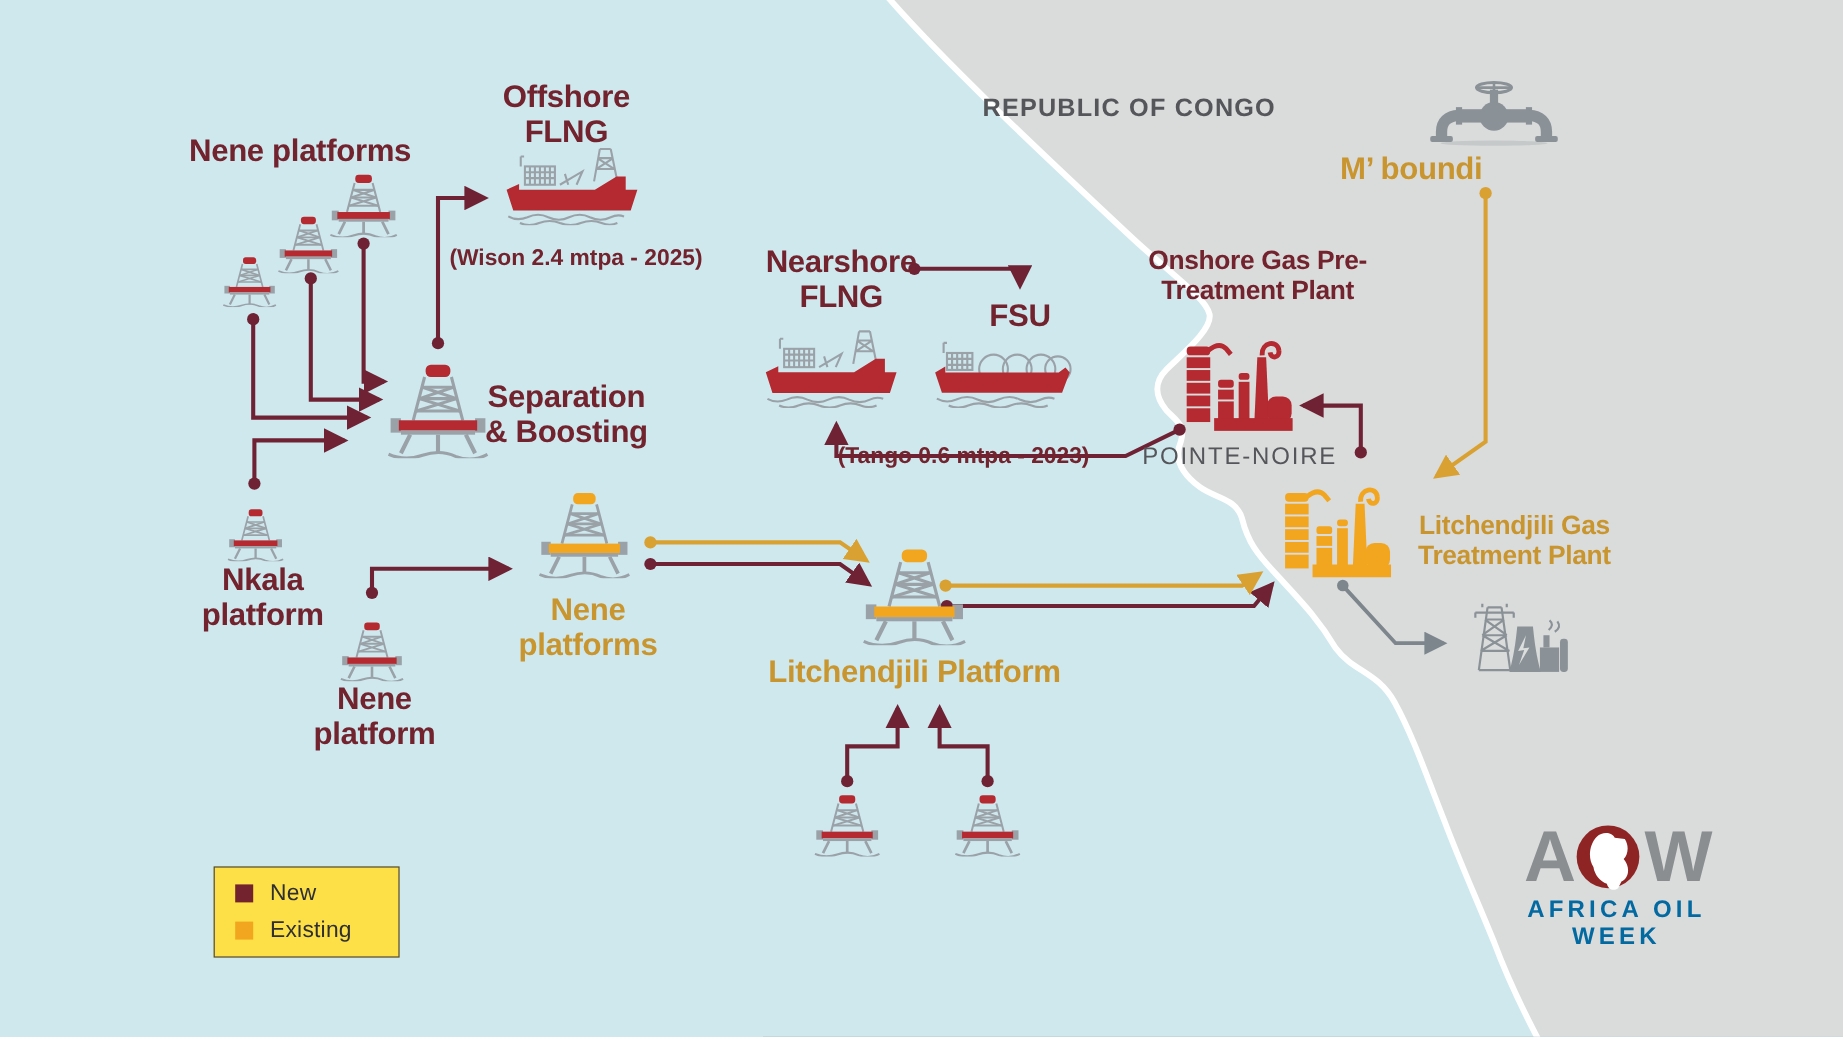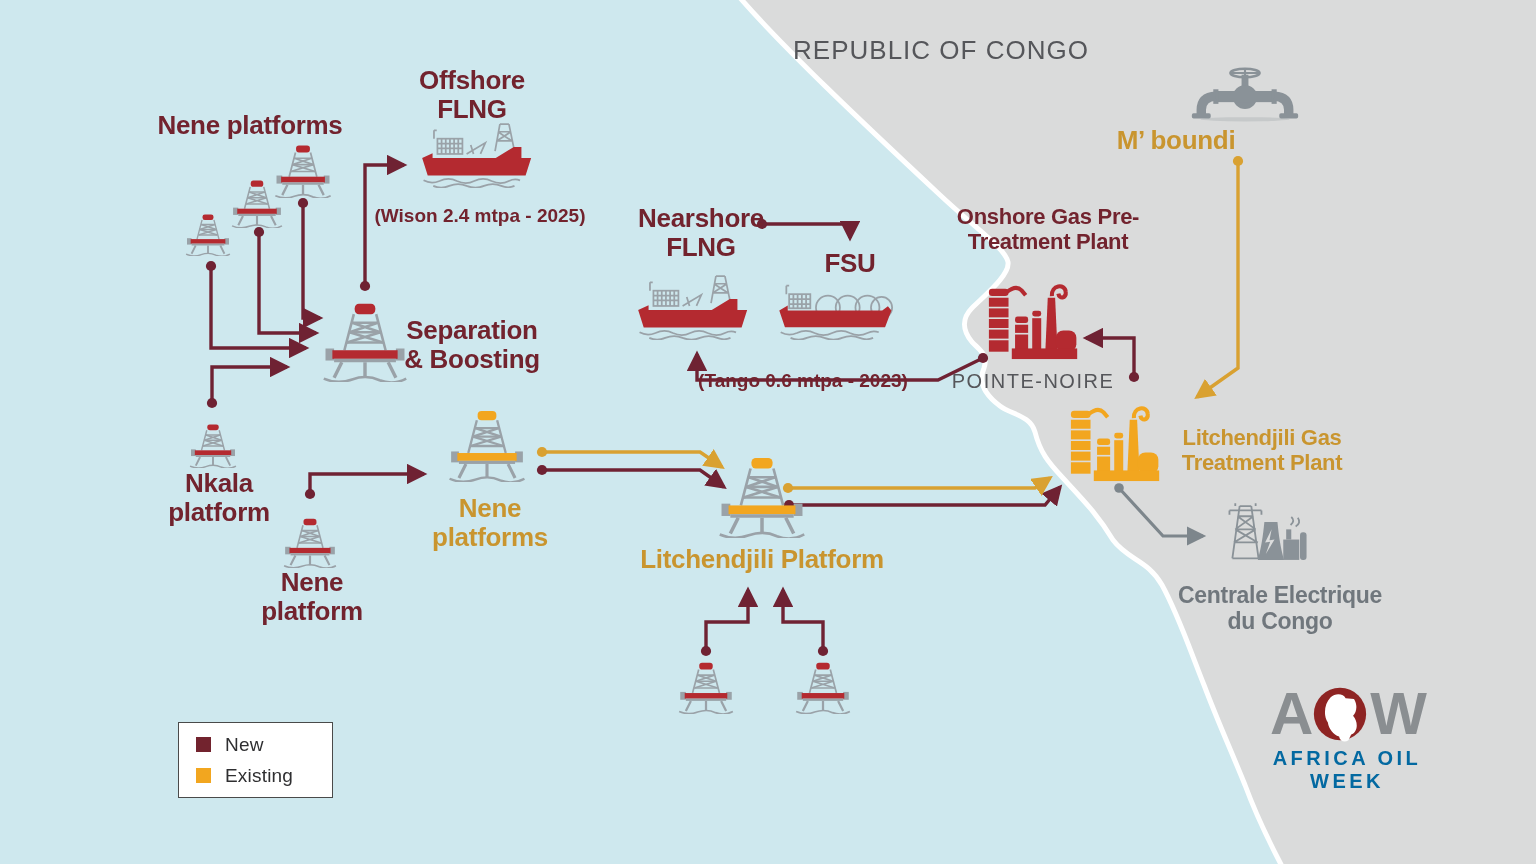--- a/index.html
+++ b/index.html
@@ -16,28 +16,28 @@
   }
   .lbl span{display:block;}
   .maroon{color:#72232e;}
   .gold{color:#c9952f;}
   .graytx{color:#70777d;}
   .f26{font-size:26px;}
   .f22{font-size:22px;}
   .f23{font-size:23px;}
   .note{font-size:19px;letter-spacing:0;margin-top:14px;}
   .country{
-    font-weight:normal;font-size:26px;color:#55565a;letter-spacing:1px;
+    font-weight:bold;font-size:21px;color:#55565a;letter-spacing:1px;margin-top:43px;
   }
   .city{
     font-weight:normal;font-size:20px;color:#55565a;letter-spacing:1.5px;
   }
   .legend{
     position:absolute;left:178px;top:722px;width:155px;height:76px;
-    background:#ffffff;border:1.5px solid #4a4a4a;box-sizing:border-box;
+    background:#fde047;border:1.5px solid #4a4a4a;box-sizing:border-box;
     display:flex;flex-direction:column;justify-content:center;gap:9px;
     padding-left:17px;
   }
   .legend-row{display:flex;align-items:center;gap:14px;}
   .sw{width:15px;height:15px;}
   .sw-new{background:#72232e;}
   .sw-existing{background:#f2a61f;}
   .legend-row .t{font-size:19px;color:#2f2f31;letter-spacing:0.2px;}
   .aow{position:absolute;left:1347px;top:684px;transform:translateX(-50%);width:220px;text-align:center;}
   .aow-row{display:flex;align-items:center;justify-content:center;gap:1px;}
@@ -327,24 +327,20 @@
     <span>Treatment Plant</span>
   </div>
 
   <div class="lbl gold f26" style="left:1176px;top:126px">M’ boundi</div>
 
   <div class="lbl gold f22" style="left:1262px;top:426px">
     <span>Litchendjili Gas</span>
     <span>Treatment Plant</span>
   </div>
 
-  <div class="lbl graytx f23" style="left:1280px;top:583px">
-    <span>Centrale Electrique</span>
-    <span>du Congo</span>
-  </div>
 
   <div class="legend">
     <div class="legend-row">
       <span class="sw sw-new"></span>
       <span class="t">New</span>
     </div>
     <div class="legend-row">
       <span class="sw sw-existing"></span>
       <span class="t">Existing</span>
     </div>

